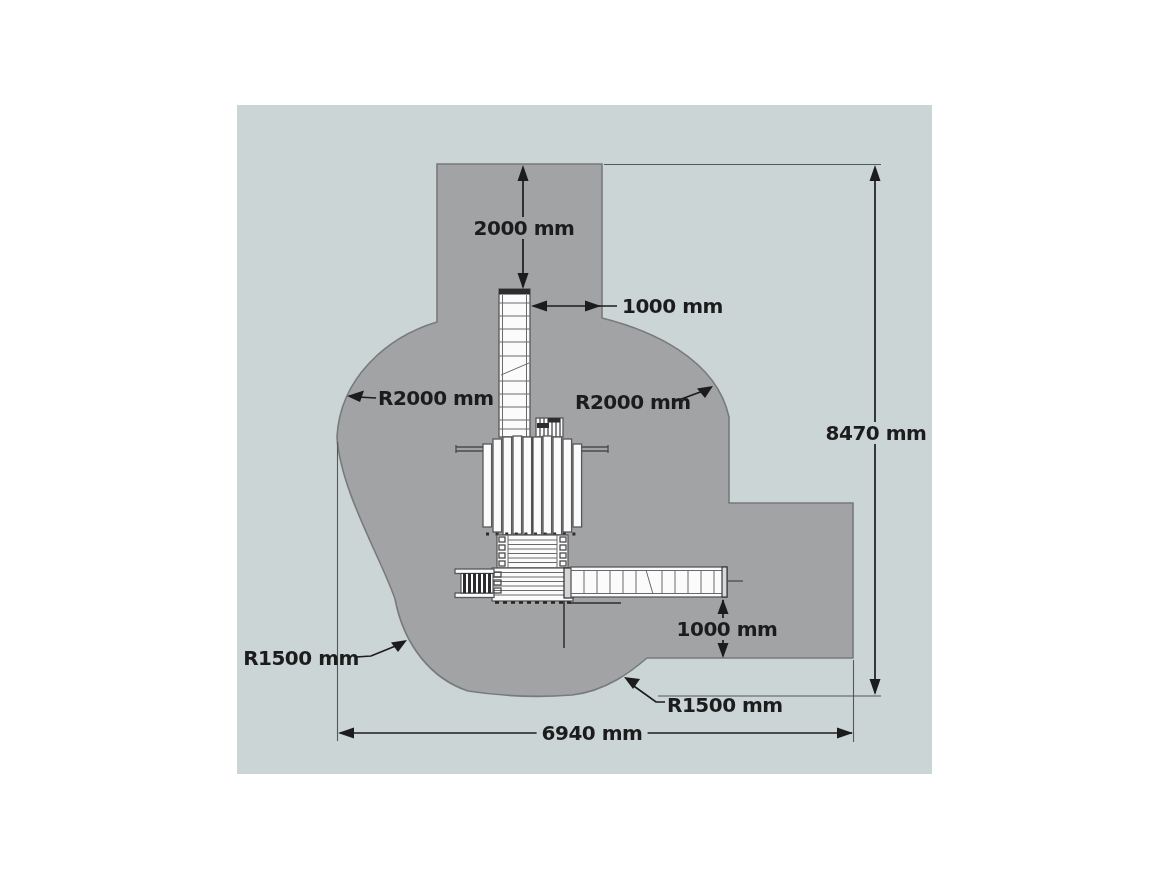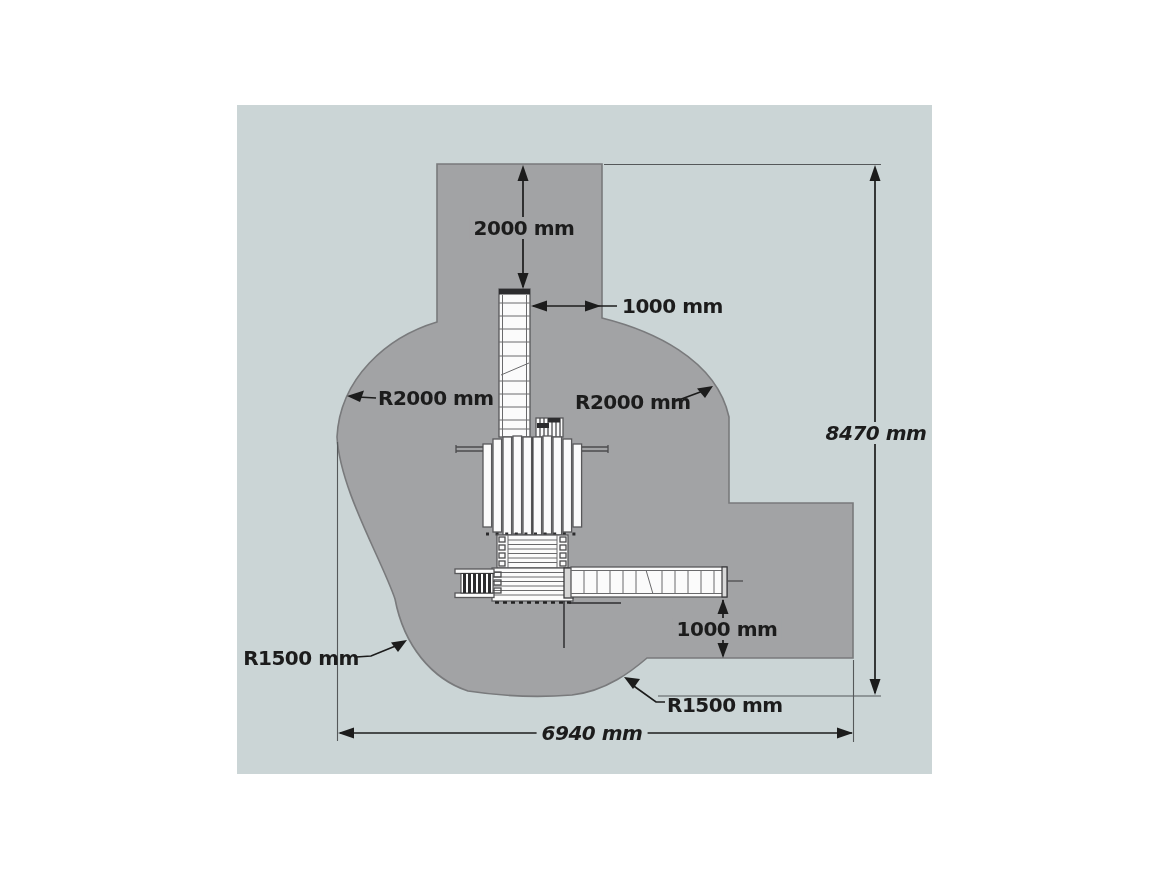--- a/index.html
+++ b/index.html
@@ -20,21 +20,21 @@
   .mid{stroke:#4c4c4e;stroke-width:1.3;fill:none;}
   .dark{fill:#2c2c2e;stroke:none;}
   .labels{position:absolute;left:0;top:0;width:1170px;height:878px;pointer-events:none;}
   .dim{
     position:absolute;transform:translate(-50%,-50%);white-space:nowrap;
     font-weight:700;font-size:20px;letter-spacing:-0.5px;color:var(--ink,#1c1c1c);
     line-height:22px;
   }
   .anchor-left{transform:translate(0,-50%);}
   .mask-zone{background:var(--zone,#a2a3a5);padding:0 4px;}
-  .mask-panel{background:var(--panel,#cbd5d6);padding:0 5px;font-style:italic;}
+  .mask-panel{background:var(--panel,#cbd5d6);padding:0 5px;}
 </style>
 </head>
 <body>
 
 <div id="stage">
 
 <svg width="1170" height="878" viewBox="0 0 1170 878">
 
   <rect class="panel" x="237" y="105" width="695" height="669"></rect>
 

